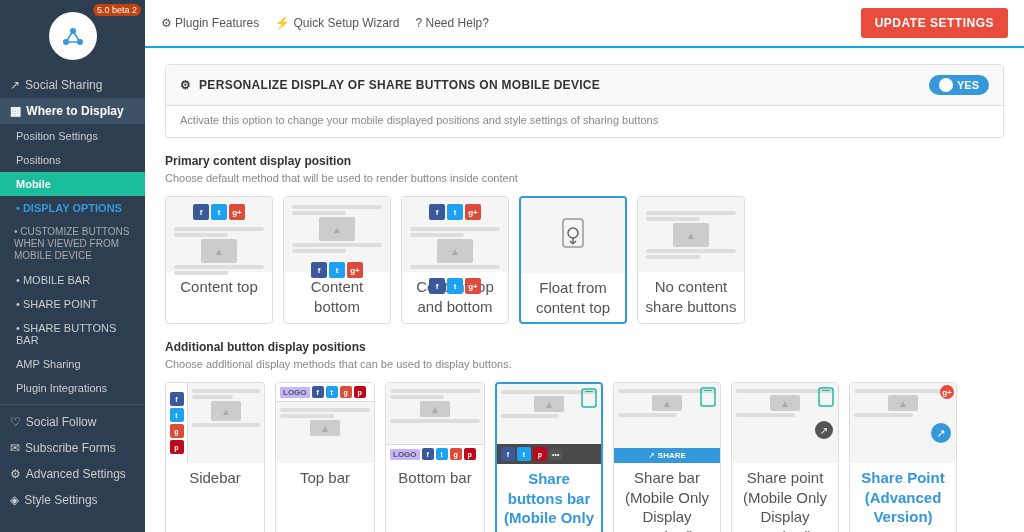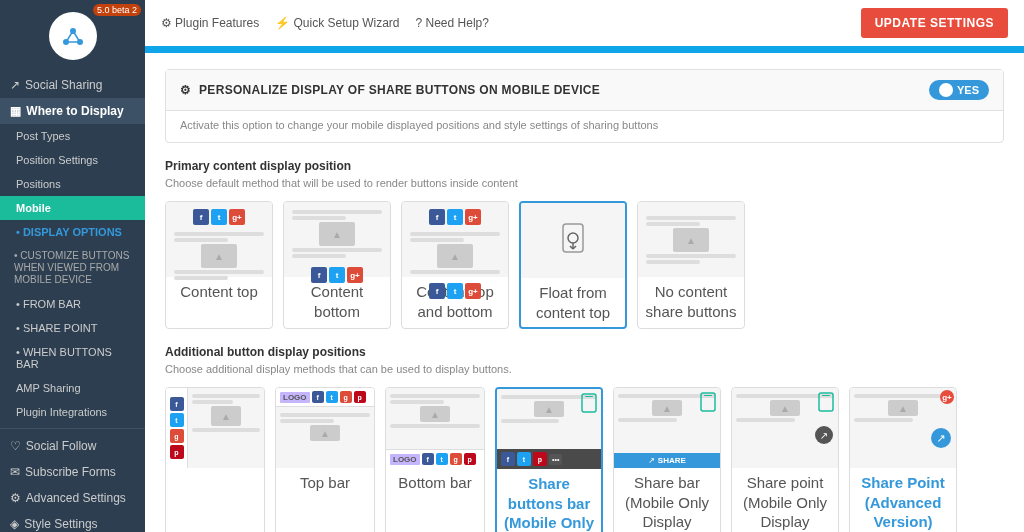--- a/index.html
+++ b/index.html
@@ -52,21 +52,21 @@
 
     
     #main {
       flex: 1;
       display: flex;
       flex-direction: column;
       overflow: hidden;
     }
     #topbar {
       background: #fff;
-      border-bottom: 7px solid #0ea5e9;
+      border-bottom: 2px solid #0ea5e9;
       padding: 8px 16px;
       display: flex;
       align-items: center;
       justify-content: space-between;
     }
     .topbar-links { display: flex; gap: 16px; font-size: 12px; color: #555; }
     .topbar-links span { cursor: pointer; }
     .btn-update {
       background: #e74c3c;
       color: #fff;
@@ -205,45 +205,42 @@
 
   <div class="sidebar-item">
     <span>↗</span>
     <span>Social Sharing</span>
   </div>
   <div class="sidebar-item bold active">
     <span>▦</span>
     <span>Where to Display</span>
   </div>
   <div class="sidebar-item sub">
-    <span>Post Types</span>
-  </div>
-  <div class="sidebar-item sub">
     <span>Position Settings</span>
   </div>
   <div class="sidebar-item sub">
     <span>Positions</span>
   </div>
   <div class="sidebar-item sub highlighted">
     <span>Mobile</span>
   </div>
   <div class="sidebar-item sub sub-active">
     <span>• DISPLAY OPTIONS</span>
   </div>
   <div class="sidebar-item sub" style="font-size:10px;padding-left:14px;color:#aaa;line-height:1.2;">
     <span>• CUSTOMIZE BUTTONS WHEN VIEWED FROM MOBILE DEVICE</span>
   </div>
   <div class="sidebar-item sub">
-    <span>• FROM BAR</span>
+    <span>• MOBILE BAR</span>
   </div>
   <div class="sidebar-item sub">
     <span>• SHARE POINT</span>
   </div>
   <div class="sidebar-item sub">
-    <span>• WHEN BUTTONS BAR</span>
+    <span>• SHARE BUTTONS BAR</span>
   </div>
   <div class="sidebar-item sub">
     <span>AMP Sharing</span>
   </div>
   <div class="sidebar-item sub">
     <span>Plugin Integrations</span>
   </div>
   <div class="sidebar-divider"></div>
   <div class="sidebar-item">
     <span>♡</span>
@@ -411,20 +408,21 @@
               <div class="mini-btn-v btn-gp">g</div>
               <div class="mini-btn-v btn-pi">p</div>
             </div>
             <div style="flex:1;padding:4px;">
               <div class="mock-line"></div>
               <div class="mock-line short"></div>
               <div class="mock-img" style="width:30px;height:20px;"></div>
               <div class="mock-line"></div>
             </div>
           </div>
+          <div class="card-label">Sidebar</div>
         </div>
 
         <div class="display-card" style="width:100px;">
           <div style="height:80px;background:#f5f5f5;display:flex;flex-direction:column;overflow:hidden;">
             <div style="background:#fff;border-bottom:1px solid #ddd;display:flex;align-items:center;gap:2px;padding:3px 4px;">
               <span class="logo-text">LOGO</span>
               <div class="mini-btn btn-fb" style="width:12px;height:12px;font-size:7px;">f</div>
               <div class="mini-btn btn-tw" style="width:12px;height:12px;font-size:7px;">t</div>
               <div class="mini-btn btn-gp" style="width:12px;height:12px;font-size:7px;">g</div>
               <div class="mini-btn btn-pi" style="width:12px;height:12px;font-size:7px;">p</div>

